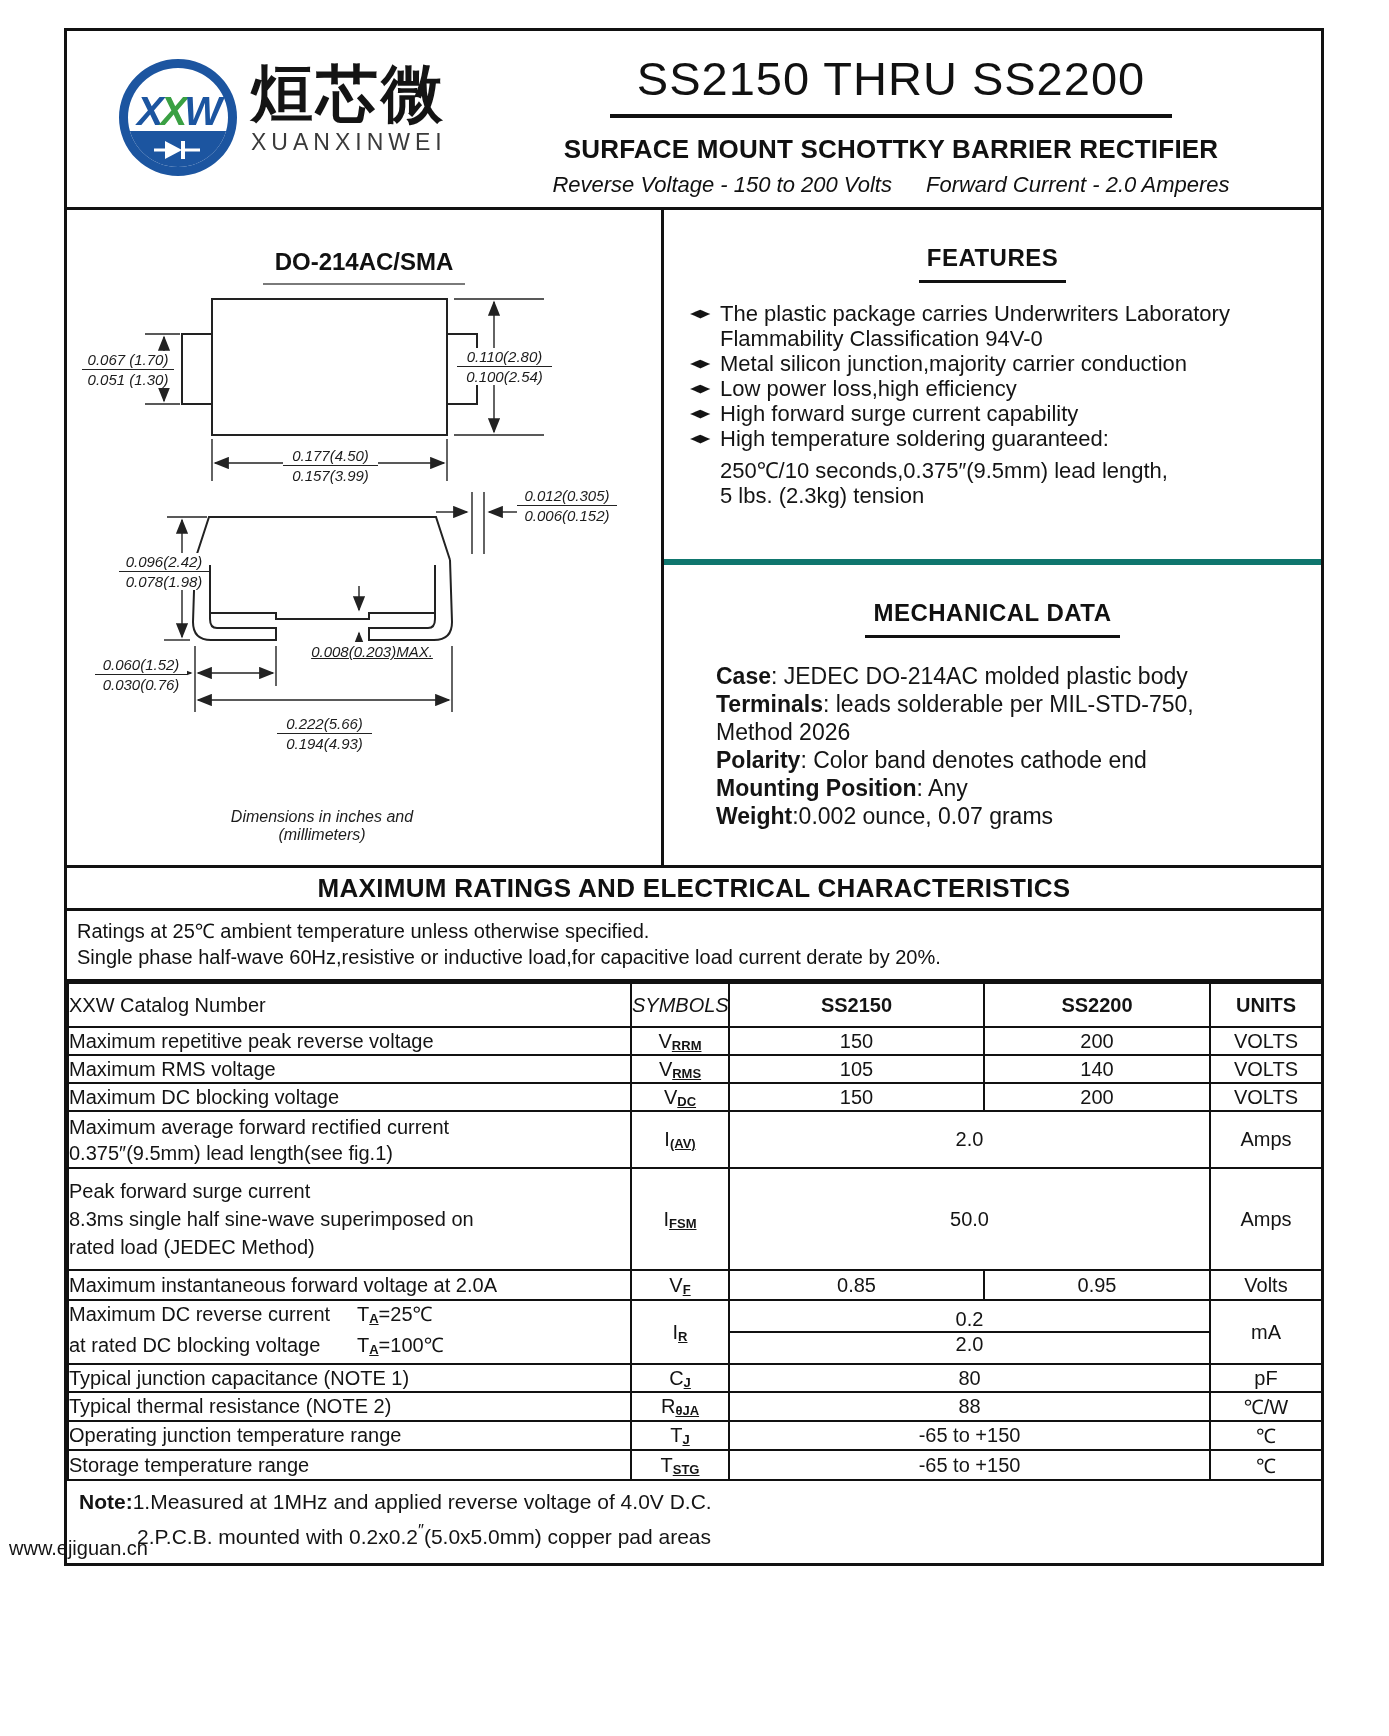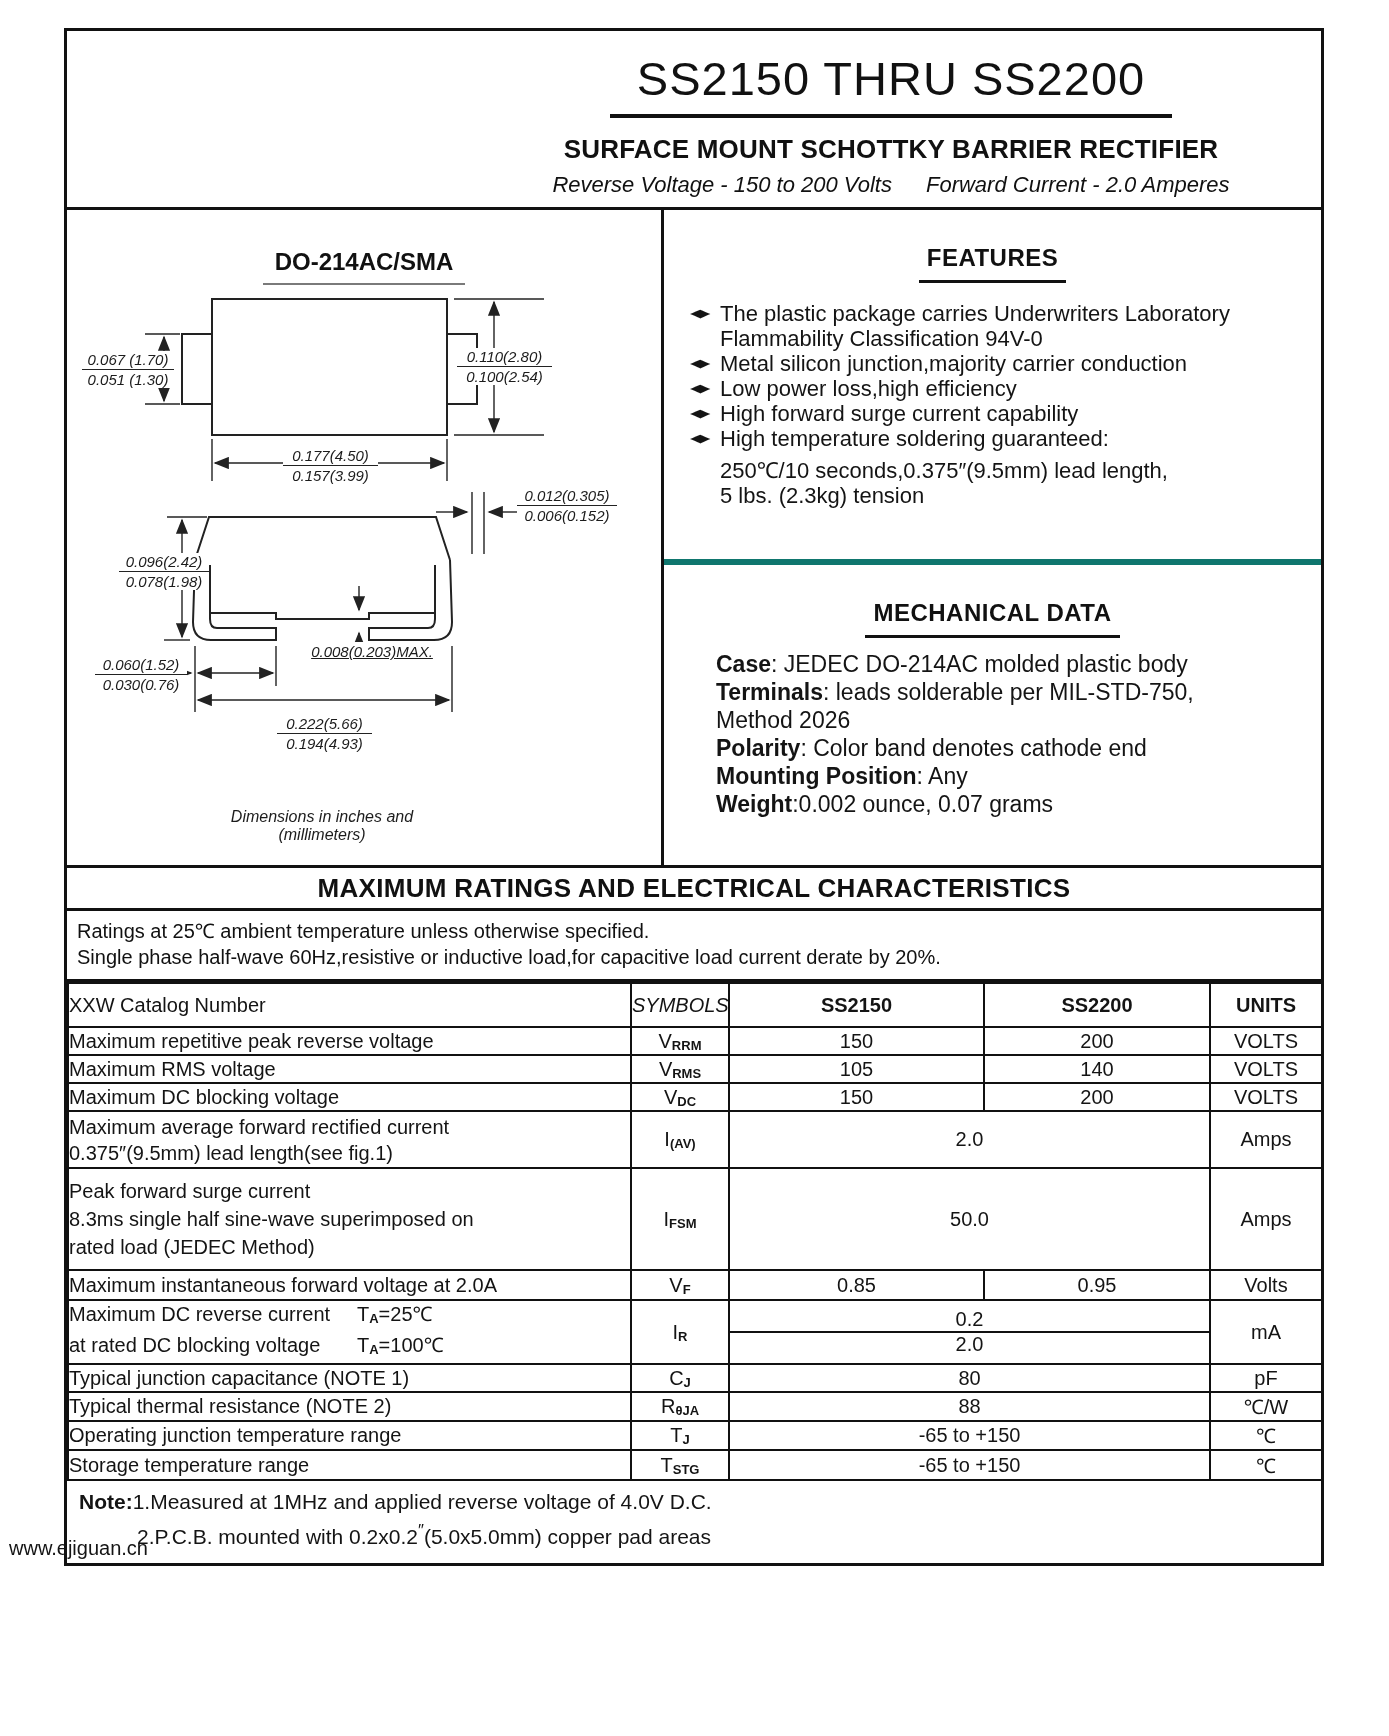--- a/index.html
+++ b/index.html
@@ -45,37 +45,37 @@
 
   .features-sec{height:355px;border-bottom:6px solid #0f766e;box-sizing:border-box;}
   .sec-title{margin-top:34px;text-align:center;font-size:24px;font-weight:bold;}
   .sec-title span{display:inline-block;border-bottom:3px solid #111;padding:0 8px 8px 8px;letter-spacing:0.5px;}
   .f-list{margin-top:18px;padding-left:26px;}
   .f-line{display:flex;font-size:22px;line-height:25px;color:#141414;}
   .f-line.gap{margin-top:7px;}
   .f-bullet{flex:0 0 30px;font-size:14px;line-height:25px;transform:scaleX(1.9) scaleY(0.8);
             transform-origin:left center;color:#141414;}
   .mech-sec{flex:1;}
-  .m-list{margin-top:12px;padding-left:52px;padding-right:10px;}
+  .m-list{margin-top:24px;padding-left:52px;padding-right:10px;}
   .m-line{font-size:23px;line-height:28px;color:#141414;}
   .m-line b{font-weight:bold;}
 
   
   .band-sec{height:40px;line-height:40px;text-align:center;font-size:26px;font-weight:bold;
             border-bottom:3px solid #111;letter-spacing:0.3px;}
   .cond-sec{border-bottom:3px solid #111;padding:7px 10px 9px 10px;font-size:20px;line-height:26px;}
 
   
   table.ratings{width:100%;border-collapse:collapse;table-layout:fixed;}
   table.ratings td{border:2px solid #111;font-size:20px;color:#141414;vertical-align:middle;
                    overflow:hidden;padding:0;}
   td.param{text-align:left;padding:2px 4px 2px 10px;}
   td.sym,td.val,td.unit{text-align:center;}
   td.sym{font-size:21px;}
-  td.sym sub,.cond sub{font-size:13px;font-weight:bold;vertical-align:-2px;letter-spacing:0;}
+  td.sym sub,.cond sub{font-size:13px;font-weight:bold;vertical-align:-2px;letter-spacing:0;text-decoration:underline;}
   tr.rh-h{height:44px;} tr.rh-a{height:28px;} tr.rh-b{height:57px;} tr.rh-c{height:102px;}
   tr.rh-d{height:30px;} tr.rh-e{height:60px;}
   td.cat-h{font-size:22px;padding-left:12px;}
   td.sym-h{font-style:italic;font-size:17px;text-align:center;}
   td.dev-h{font-weight:bold;font-size:19px;text-align:center;}
   td.unit-h{font-weight:bold;font-size:21px;text-align:center;}
   .pline{display:flex;line-height:26px;}
   .pline .pfixed{flex:0 0 288px;}
   td.param .ml{line-height:26px;}
   tr.rh-c td.param .ml{line-height:28px;}
@@ -91,20 +91,39 @@
   .note2 sup{font-size:0.8em;vertical-align:super;}
   .site{position:absolute;left:9px;right:0;top:1537px;font-size:20px;color:#141414;}
 </style>
 </head>
 <body>
 
 <div id="page">
   <div class="doc">
 
     <div class="header-sec">
+      <div class="logo">
+        <div class="logo-mark">
+          <div class="ring">
+            <div class="ring-band">
+              <svg width="52" height="22" viewBox="0 0 52 22">
+                <line x1="2" y1="11" x2="13" y2="11" stroke="#fff" stroke-width="3"></line>
+                <path d="M13,2 L13,20 L30,11 Z" fill="#fff"></path>
+                <line x1="31" y1="2" x2="31" y2="20" stroke="#fff" stroke-width="4"></line>
+                <line x1="33" y1="11" x2="48" y2="11" stroke="#fff" stroke-width="3"></line>
+              </svg>
+            </div>
+          </div>
+          <div class="xxw"><span>X</span><span class="g">X</span><span>W</span></div>
+        </div>
+        <div class="logo-text">
+          <div class="logo-cn">烜芯微</div>
+          <div class="logo-py">XUANXINWEI</div>
+        </div>
+      </div>
       <div class="title-block">
         <div class="part-range">SS2150 THRU SS2200</div>
         <div class="title-rule"></div>
         <div class="subtitle">SURFACE MOUNT SCHOTTKY BARRIER RECTIFIER</div>
         <div class="tagline">
           <span>Reverse Voltage - 150 to 200 Volts</span><span class="tr">Forward Current - 2.0 Amperes</span>
         </div>
       </div>
     </div>
 

